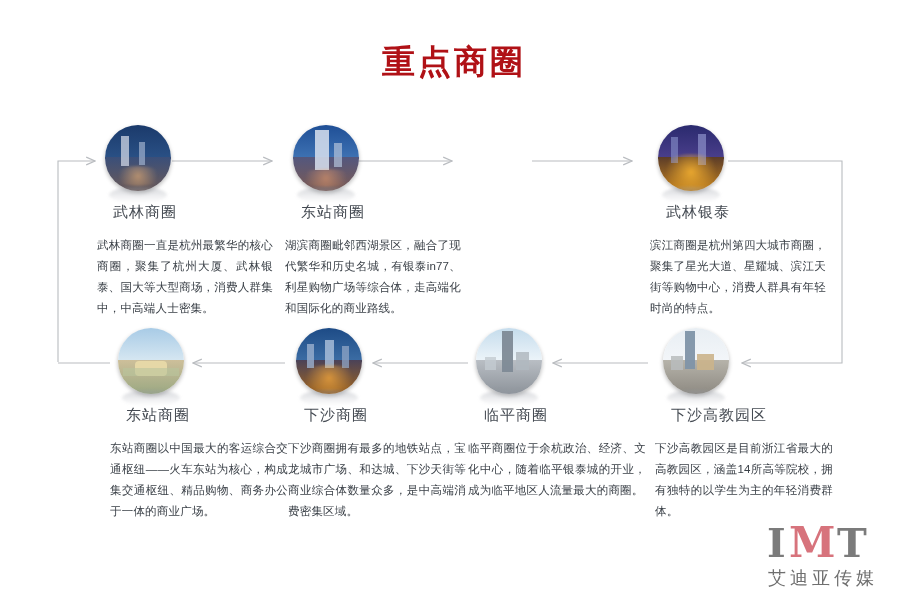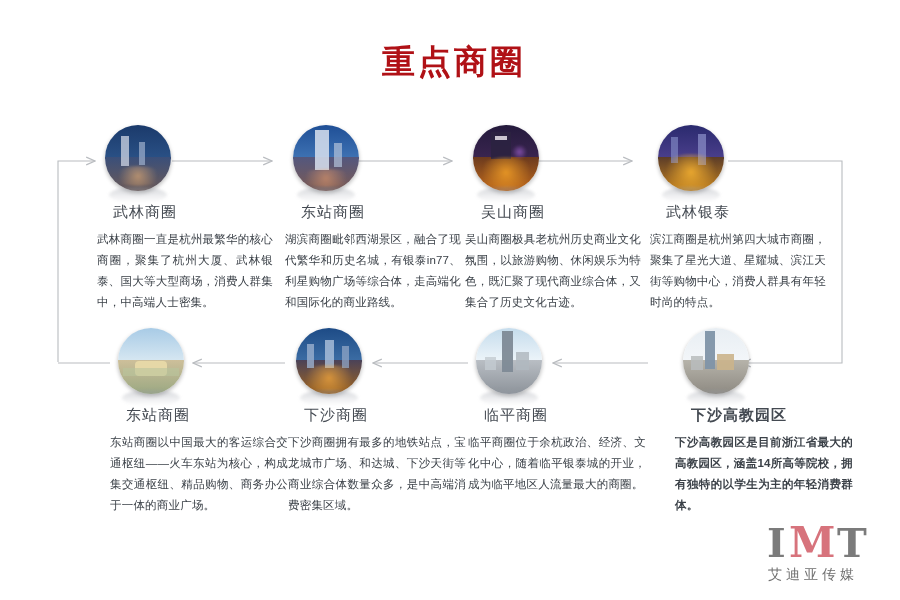--- a/index.html
+++ b/index.html
@@ -54,21 +54,21 @@
   .card.row2 { top: 328px; }
 
   .col1 { left: 97px; }
   .col2 { left: 285px; }
   .col3 { left: 465px; }
   .col4 { left: 650px; }
 
   .col1b { left: 110px; }
   .col2b { left: 288px; }
   .col3b { left: 468px; }
-  .col4b { left: 675px; font-weight: bold; }
+  .col4b { left: 655px; }
 
   
   .photo-wrap {
     position: relative;
     width: 66px;
     height: 66px;
     margin-left: 8px;
   }
   .photo {
     width: 66px;
@@ -113,21 +113,21 @@
     margin-top: 12px;
     margin-left: 16px;
     font-family: "DejaVu Serif", "Liberation Serif", serif;
     font-size: 15px;
     color: #444a52;
     letter-spacing: 1px;
     white-space: nowrap;
   }
 
   .desc {
-    margin-top: 7px;
+    margin-top: 13px;
     width: 178px;
     font-size: 11.5px;
     line-height: 21px;
     color: #3b4148;
     text-align: justify;
     letter-spacing: 0.2px;
   }
   .card.row1 .desc { width: 176px; }
 
   
@@ -148,21 +148,21 @@
     font-family: "DejaVu Serif", "Liberation Serif", serif;
     font-weight: bold;
     font-size: 40px;
     line-height: 34px;
   }
   .logo-i { left: 2px;  color: #7b7b7b; }
   .logo-m { left: 24px; color: #d7737c; font-size: 42px !important; }
   .logo-t { left: 72px; color: #7b7b7b; }
   .logo-cn {
     margin-top: 6px;
-    font-size: 14px;
+    font-size: 18px;
     letter-spacing: 4px;
     color: #6f6f6f;
     text-align: left;
     padding-left: 3px;
     font-family: Liberation Serif, serif;
   }
 </style>
 </head>
 <body>
 
@@ -220,35 +220,20 @@
         <div class="bldg" style="left:33%;top:8%;width:22%;height:60%;background:#d8e1ee;opacity:.85"></div>
         <div class="bldg" style="left:62%;top:28%;width:12%;height:36%;background:#b3c3da;opacity:.7"></div>
         <div class="glow" style="left:6%;top:66%;width:88%;height:28%;background:radial-gradient(circle,rgba(255,170,110,.5),rgba(255,170,110,0) 70%)"></div>
       </div>
       <div class="reflect"></div>
     </div>
     <div class="heading">东站商圈</div>
     <div class="desc">湖滨商圈毗邻西湖景区，融合了现代繁华和历史名城，有银泰in77、利星购物广场等综合体，走高端化和国际化的商业路线。</div>
   </div>
 
-  <div class="card row1 col3">
-    <div class="photo-wrap">
-      <div class="photo">
-        <div class="sky" style="background:linear-gradient(#241a3c,#3a2550)"></div>
-        <div class="ground" style="background:linear-gradient(#6b3a1e,#c06a1c)"></div>
-        <div class="bldg" style="left:28%;top:10%;width:30%;height:42%;background:#2b2240;opacity:.9"></div>
-        <div class="bldg" style="left:33%;top:16%;width:18%;height:7%;background:#e8e2ea;opacity:.85"></div>
-        <div class="glow" style="left:4%;top:48%;width:92%;height:48%;background:radial-gradient(circle,rgba(255,170,40,.75),rgba(255,120,20,0) 72%)"></div>
-        <div class="glow" style="left:58%;top:30%;width:26%;height:22%;background:radial-gradient(circle,rgba(200,120,255,.5),rgba(200,120,255,0) 70%)"></div>
-      </div>
-      <div class="reflect"></div>
-    </div>
-    <div class="heading">吴山商圈</div>
-    <div class="desc">吴山商圈极具老杭州历史商业文化氛围，以旅游购物、休闲娱乐为特色，既汇聚了现代商业综合体，又集合了历史文化古迹。</div>
-  </div>
 
   <div class="card row1 col4">
     <div class="photo-wrap">
       <div class="photo">
         <div class="sky" style="background:linear-gradient(#2a2a6e,#4b3f8c)"></div>
         <div class="ground" style="background:linear-gradient(#5b3c28,#c4831f)"></div>
         <div class="bldg" style="left:20%;top:18%;width:10%;height:40%;background:#7f86c2;opacity:.7"></div>
         <div class="bldg" style="left:60%;top:14%;width:12%;height:46%;background:#8d92cb;opacity:.7"></div>
         <div class="glow" style="left:2%;top:44%;width:96%;height:54%;background:radial-gradient(circle,rgba(255,185,50,.8),rgba(255,140,20,0) 70%)"></div>
       </div>

